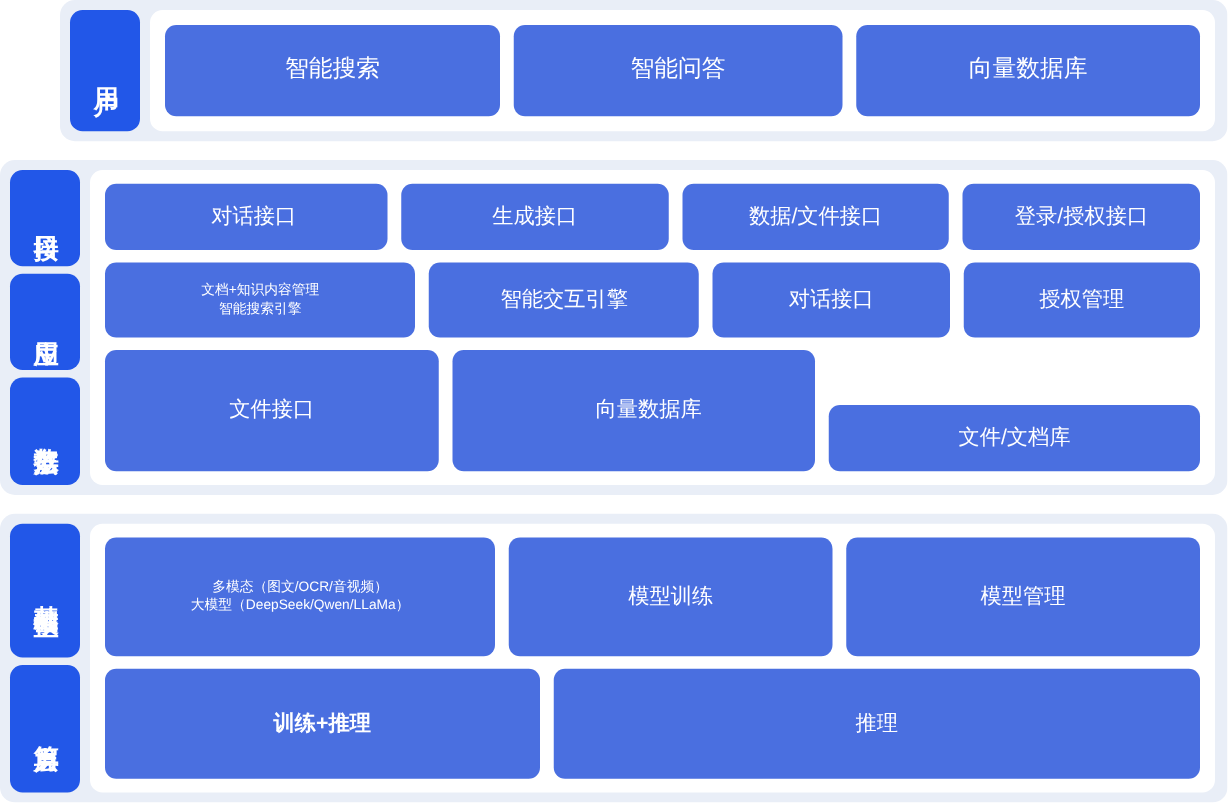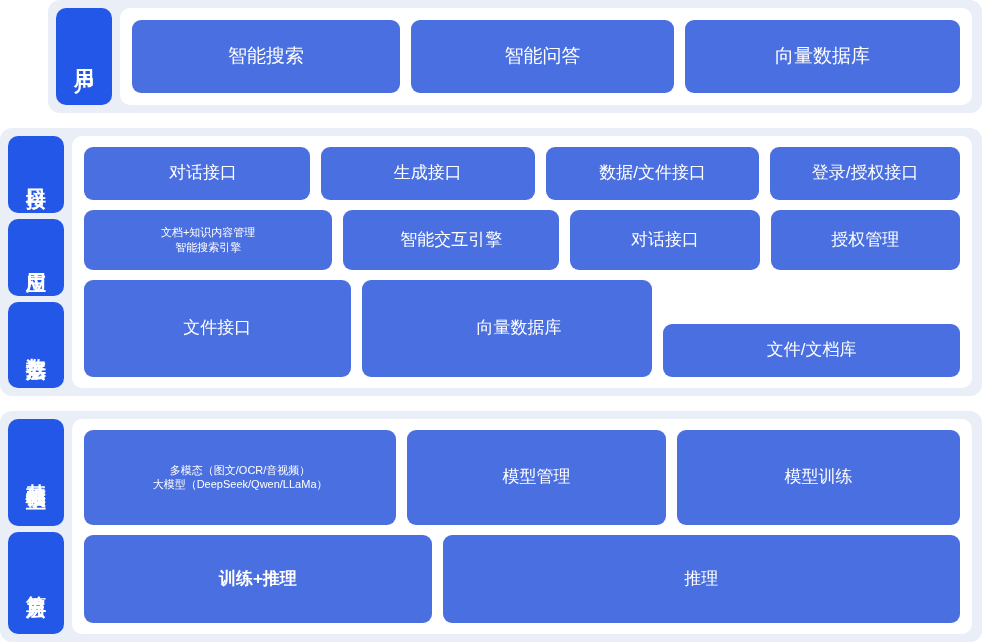--- a/index.html
+++ b/index.html
@@ -191,22 +191,22 @@
   <section class="panel panel-infra">
     <div class="tabcol">
       <div class="tab tab-model">基础模型</div>
       <div class="tab tab-compute">算力层</div>
     </div>
     <div class="card card-infra">
 
       <div class="row r-model">
         <div class="box box-two">多模态（图文/OCR/音视频）
 大模型（DeepSeek/Qwen/LLaMa）</div>
+        <div class="box box-sm">模型训练</div>
         <div class="box box-sm">模型管理</div>
-        <div class="box box-sm">模型训练</div>
       </div>
 
       <div class="row r-compute">
         <div class="box box-sm">训练+推理</div>
         <div class="box box-sm">推理</div>
       </div>
 
     </div>
   </section>
 

